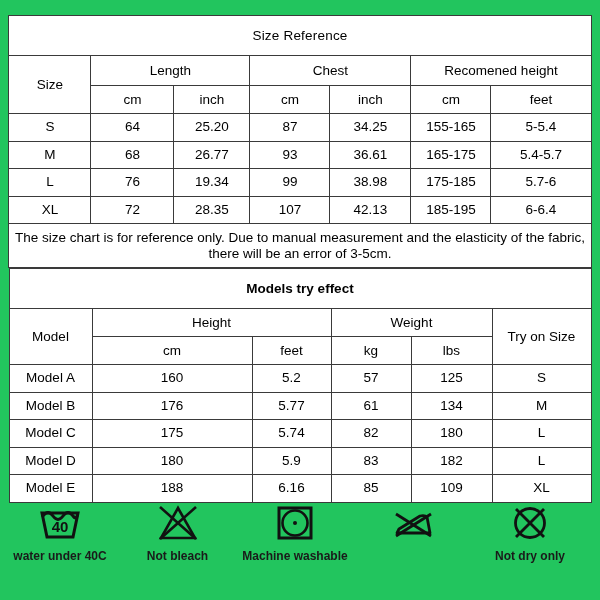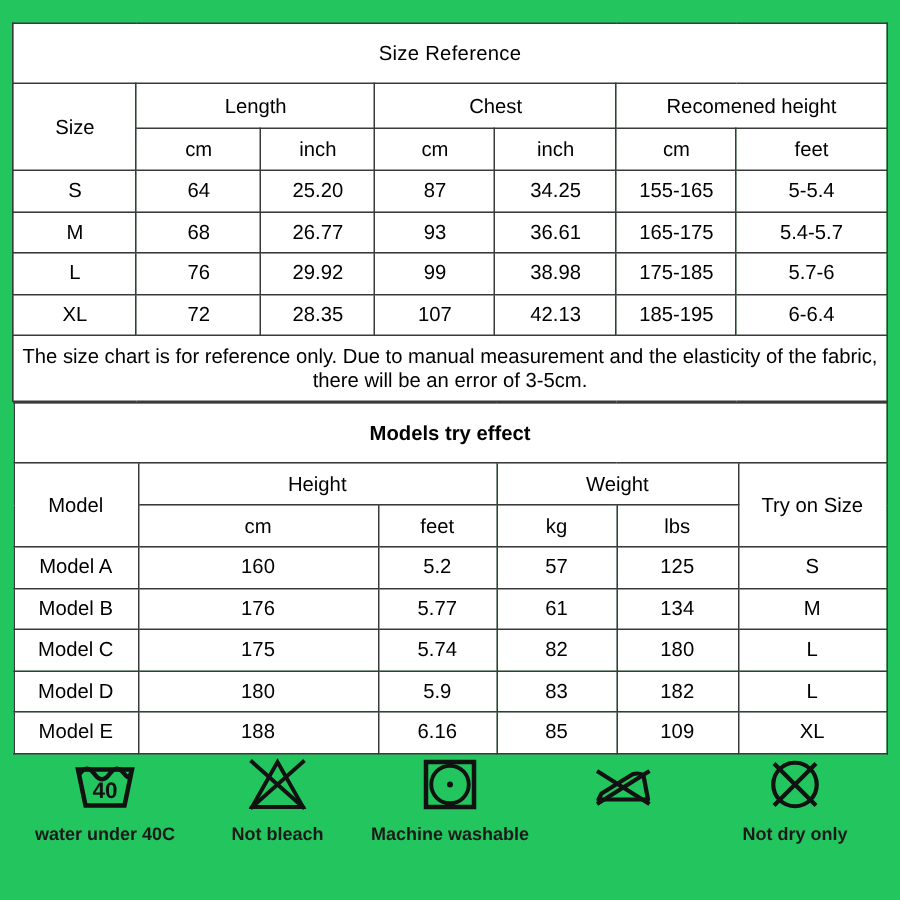--- a/index.html
+++ b/index.html
@@ -82,21 +82,21 @@
   
   .care-row {
     position: absolute;
     left: 0;
     top: 493px;
     width: 600px;
     height: 107px;
     display: flex;
     align-items: flex-start;
     justify-content: space-between;
-    padding: 8px 14px 0 14px;
+    padding: 8px 14px 0 4px;
     box-sizing: border-box;
   }
   .care-item {
     display: flex;
     flex-direction: column;
     align-items: center;
     text-align: center;
     width: 112px;
   }
   .care-item .glyph {
@@ -166,21 +166,21 @@
         <td class="c-grey h-data">68</td>
         <td class="c-grey h-data">26.77</td>
         <td class="c-blue h-data">93</td>
         <td class="c-blue h-data">36.61</td>
         <td class="c-peach h-data">165-175</td>
         <td class="c-peach h-data">5.4-5.7</td>
       </tr>
       <tr>
         <td class="c-white h-data">L</td>
         <td class="c-grey h-data">76</td>
-        <td class="c-grey h-data">29.92</td>
+        <td class="c-grey h-data">19.34</td>
         <td class="c-blue h-data">99</td>
         <td class="c-blue h-data">38.98</td>
         <td class="c-peach h-data">175-185</td>
         <td class="c-peach h-data">5.7-6</td>
       </tr>
       <tr>
         <td class="c-white h-data">XL</td>
         <td class="c-grey h-data">72</td>
         <td class="c-grey h-data">28.35</td>
         <td class="c-blue h-data">107</td>

